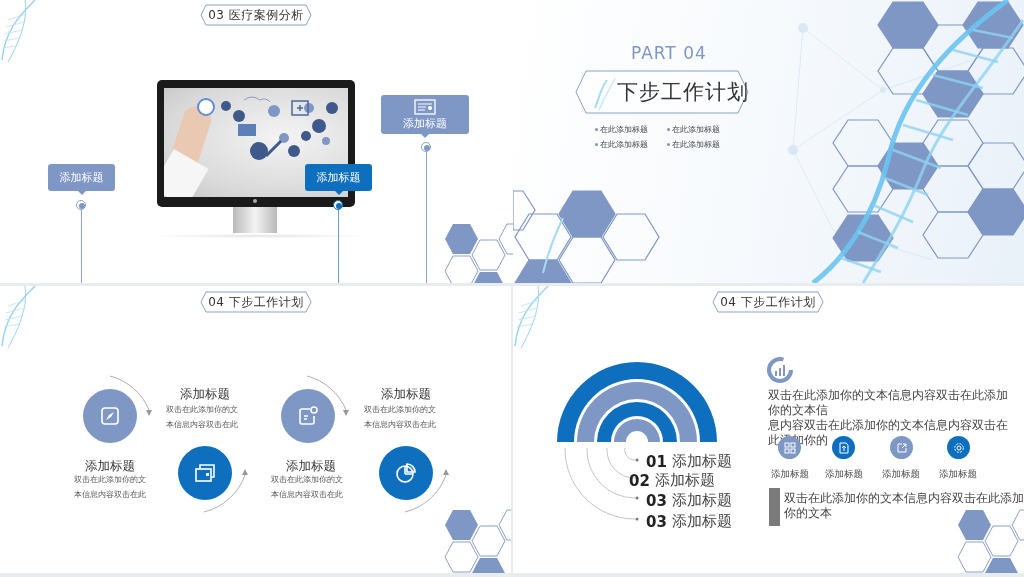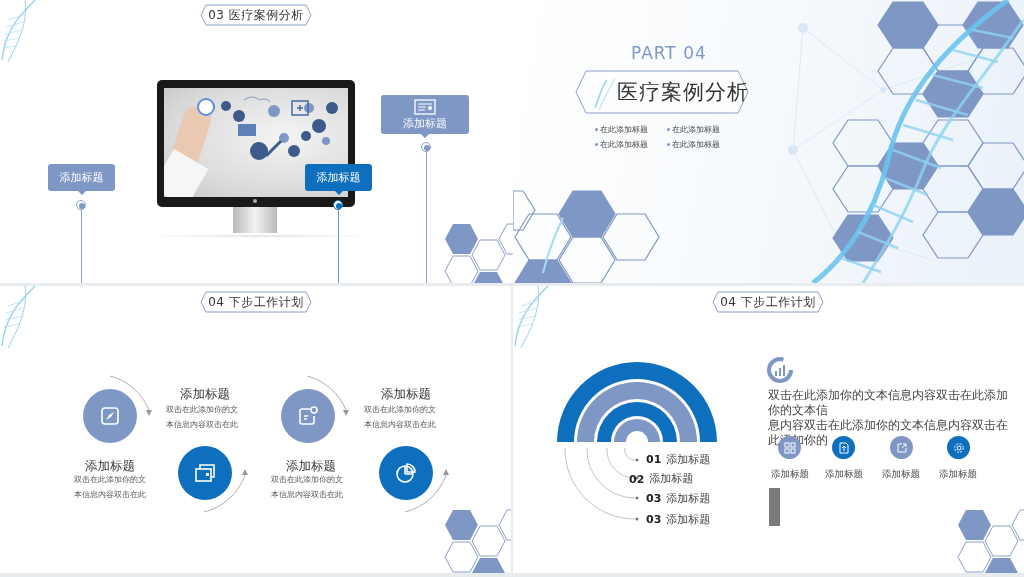--- a/index.html
+++ b/index.html
@@ -16,21 +16,21 @@
   .callout{position:absolute;color:#fff;font-size:11px;display:flex;align-items:center;justify-content:center;border-radius:3px;}
   .callout:after{content:"";position:absolute;left:50%;bottom:-4px;margin-left:-4px;border-left:4px solid transparent;border-right:4px solid transparent;border-top:4px solid;border-top-color:inherit;}
   .vline{position:absolute;width:1px;background:#8fa6c9;}
   .pin{position:absolute;width:10px;height:10px;border-radius:50%;box-sizing:border-box;border:1px solid #8aa0c8;background:#fff;}
   .pin i{position:absolute;left:2px;top:2px;width:6px;height:6px;border-radius:50%;}
   .circ{position:absolute;border-radius:50%;display:flex;align-items:center;justify-content:center;}
   .step-title{position:absolute;font-size:12.5px;color:#333;text-align:center;}
   .step-desc{position:absolute;font-size:8px;color:#555;line-height:15px;text-align:center;}
   .bul{position:absolute;font-size:8px;color:#444;display:flex;align-items:center;}
   .bul i{display:inline-block;width:3px;height:3px;border-radius:50%;background:#7b93c2;margin-right:2px;}
-  .rlabel{position:absolute;font-size:11px;color:#444;display:flex;align-items:center;}
+  .rlabel{position:absolute;font-size:15px;color:#444;display:flex;align-items:center;}
   .rlabel b{font-weight:bold;color:#222;margin-right:5px;}
   .para{position:absolute;font-size:12px;color:#444;line-height:15px;}
   .icon-lbl{position:absolute;font-size:9.5px;color:#444;text-align:center;width:52px;}
 </style>
 </head>
 <body>
 
 <div class="slide" id="s1">
 
   <svg class="abs" style="left:0;top:0" width="40" height="65">
@@ -188,21 +188,21 @@
     <path d="M50 30 C40 50,35 65,30 85" stroke="#a7dbf2" stroke-width="2" fill="none"></path>
   </svg>
 
   <div class="abs" style="left:118px;top:43px;font-size:17px;color:#7f97c5;letter-spacing:1px;">PART  04</div>
   <div class="abs" style="left:62px;top:70px;width:174px;height:44px;">
     <svg class="abs" style="left:0;top:0" width="174" height="44">
         <polygon points="11,1 163,1 173,22 163,43 11,43 1,22" fill="#fff" fill-opacity="0.6" stroke="#8aa0c8" stroke-width="1"></polygon>
       <path d="M32 10 C26 18,24 28,20 38" stroke="#a7dbf2" stroke-width="2" fill="none"></path>
         <path d="M40 8 C34 20,28 30,24 40" stroke="#cbe9f7" stroke-width="1.5" fill="none"></path>
       </svg>
-    <div class="abs" style="left:42px;top:8px;font-size:21px;color:#333;letter-spacing:1px;">医疗案例分析</div>
+    <div class="abs" style="left:42px;top:8px;font-size:21px;color:#333;letter-spacing:1px;">下步工作计划</div>
   </div>
   <div class="bul" style="left:82px;top:124px;">
       <i></i>
       <span>在此添加标题</span>
     </div>
   <div class="bul" style="left:154px;top:124px;">
       <i></i>
       <span>在此添加标题</span>
     </div>
   <div class="bul" style="left:82px;top:139px;">
@@ -402,20 +402,21 @@
         <circle cx="6" cy="6" r="4.3" fill="none" stroke="#fff" stroke-dasharray="2 1.4"></circle>
       </svg>
   </div>
   <div class="icon-lbl" style="left:251px;top:182px;">添加标题</div>
   <div class="icon-lbl" style="left:305px;top:182px;">添加标题</div>
   <div class="icon-lbl" style="left:362px;top:182px;">添加标题</div>
   <div class="icon-lbl" style="left:419px;top:182px;">添加标题</div>
 
   <div class="abs" style="left:256px;top:202px;width:11px;height:38px;background:#7a7a7a;"></div>
   <div class="para" style="left:271px;top:205px;width:240px;line-height:15px;">
+    <div>双击在此添加你的文本信息内容双击在此添加你的文本</div>
   </div>
 
   <svg class="abs" style="left:443px;top:222px" width="70" height="66">
     <polygon points="10,2 27,2 35,17 27,32 10,32 2,17" fill="#7f97c5"></polygon>
     <polygon points="37,18 54,18 62,33 54,48 37,48 29,33" fill="none" stroke="#8aa0c8"></polygon>
     <polygon points="10,34 27,34 35,49 27,64 10,64 2,49" fill="none" stroke="#8aa0c8"></polygon>
     <polygon points="37,50 54,50 62,65 54,80 37,80 29,65" fill="#7f97c5"></polygon>
     <polygon points="64,2 81,2 89,17 81,32 64,32 56,17" fill="none" stroke="#8aa0c8"></polygon>
   </svg>
 </div>

